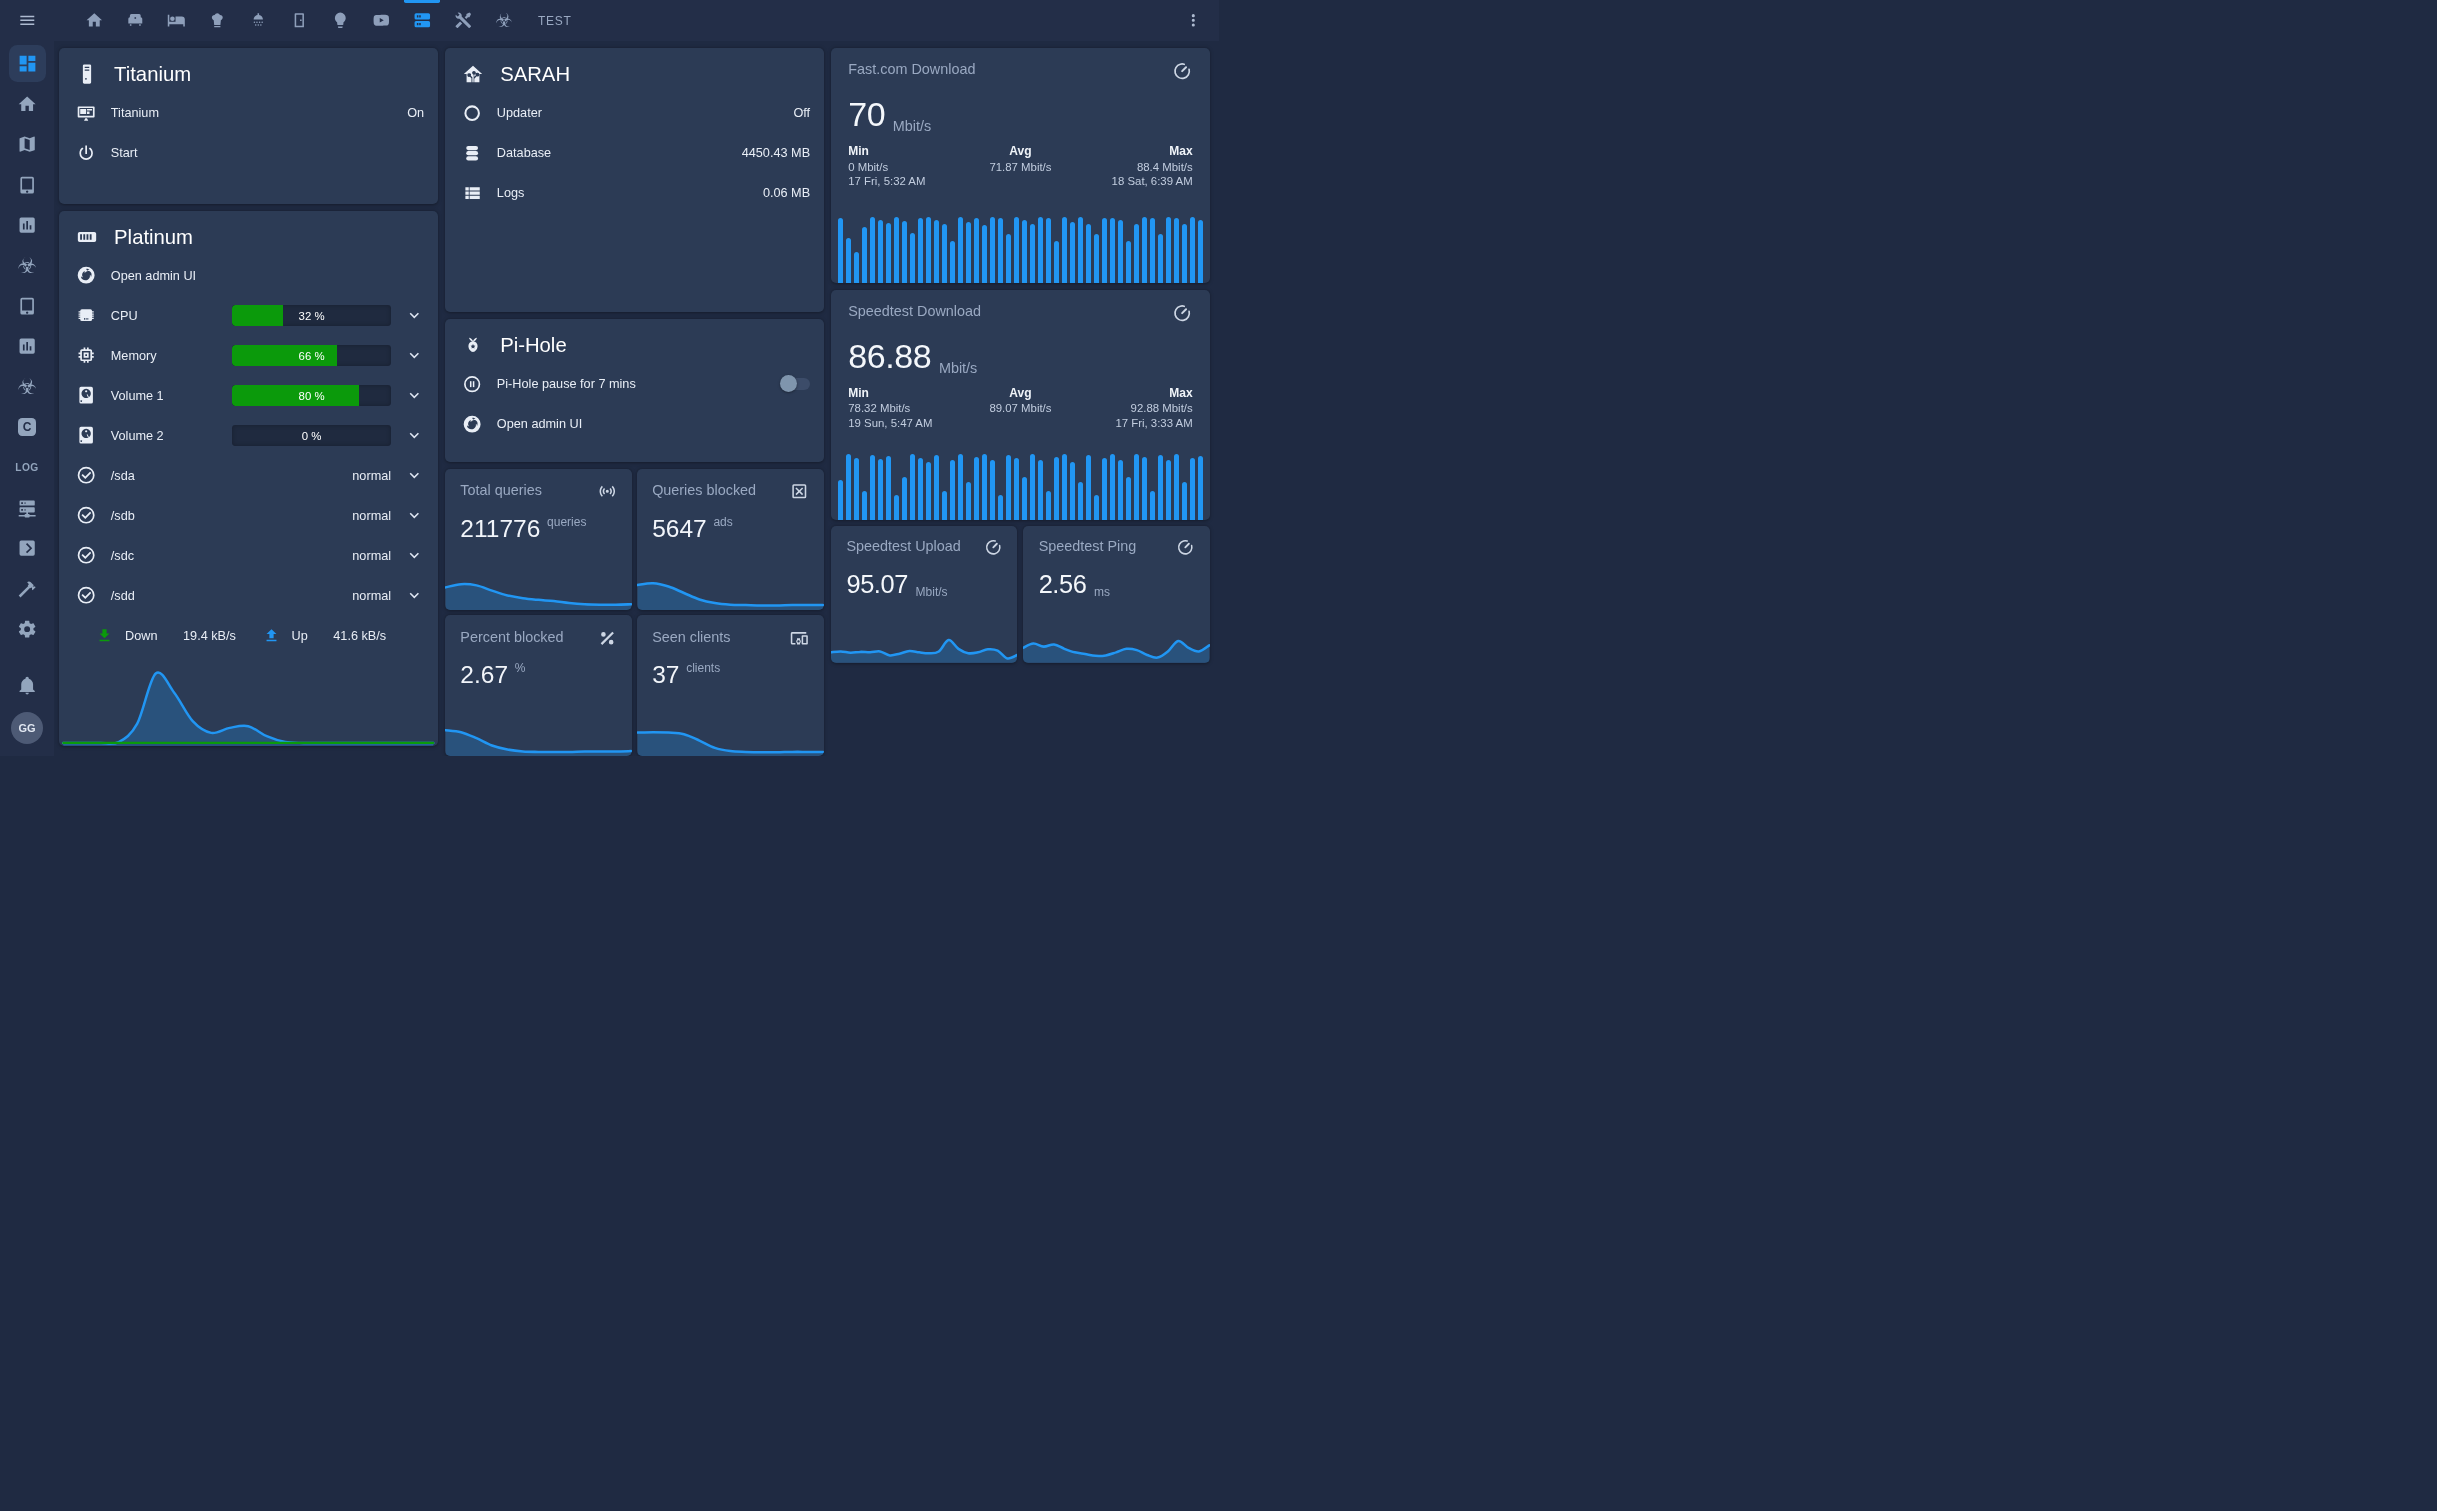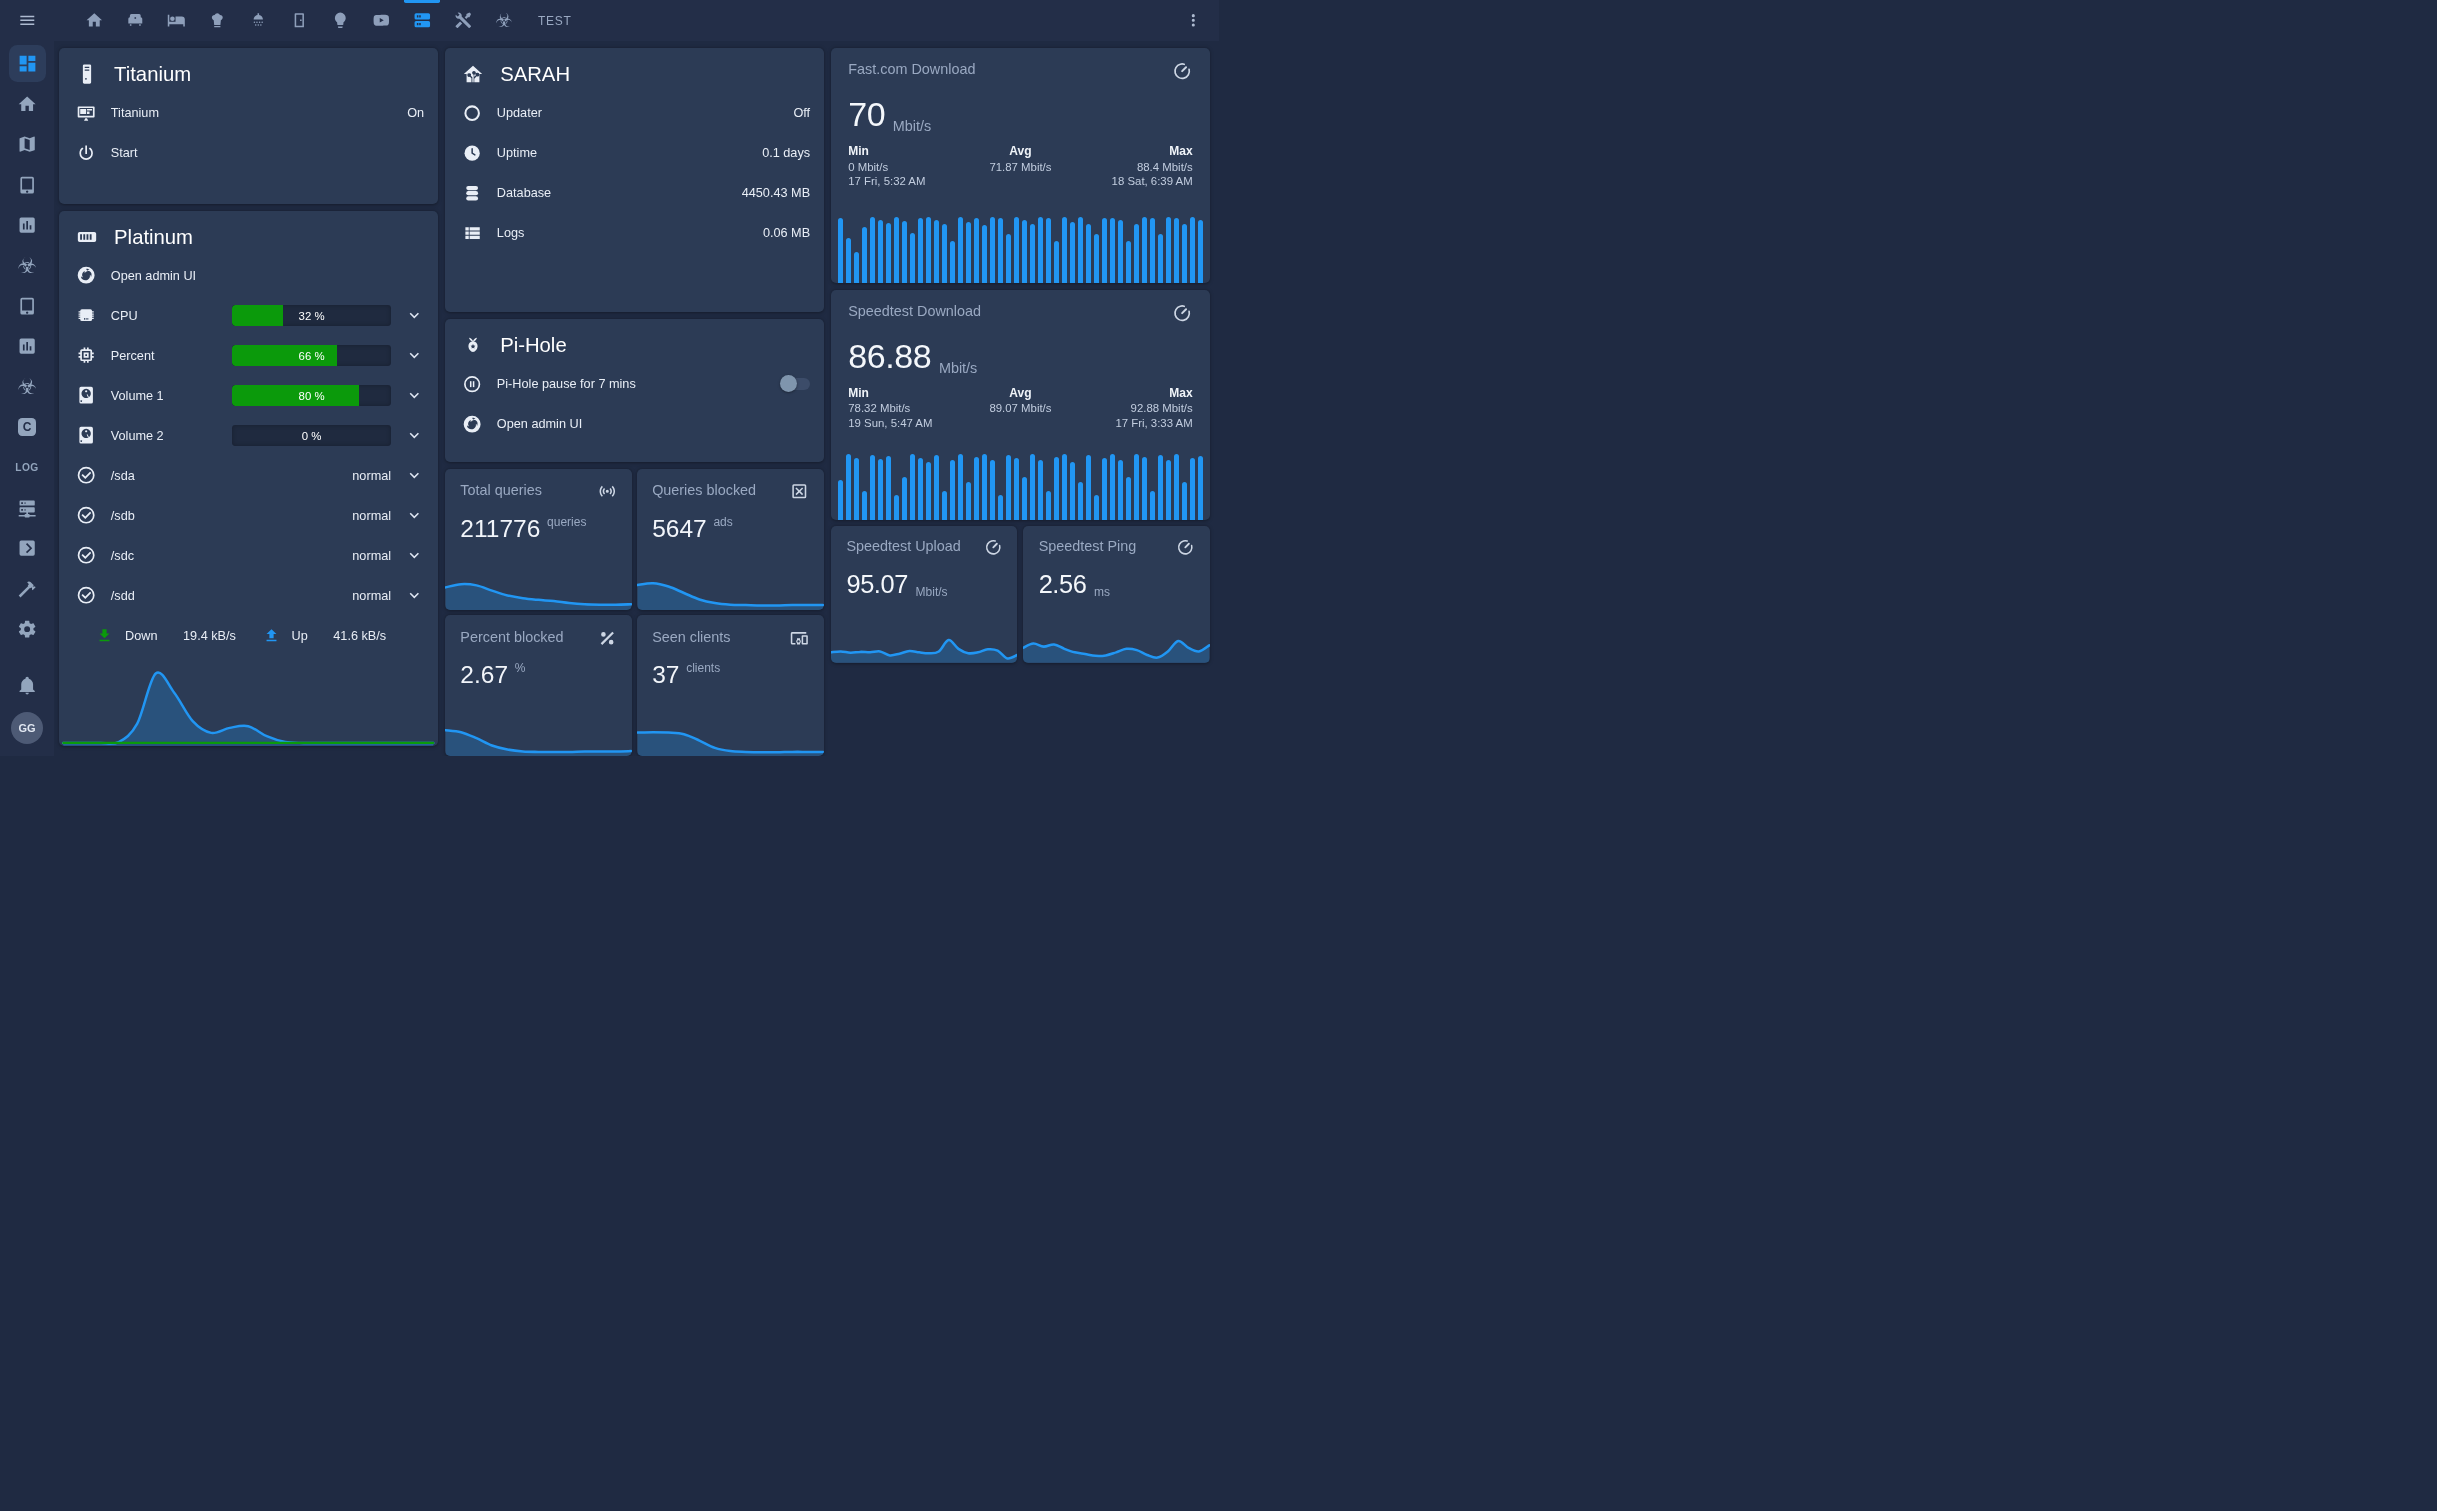--- a/index.html
+++ b/index.html
@@ -306,21 +306,21 @@
           <span class="meter-text">32 %</span>
         </div>
         <svg class="chev" width="18.6" height="18.6" viewBox="0 0 24 24">
             <path class="ic" d="M7.41,8.58L12,13.17L16.59,8.58L18,10L12,16L6,10L7.41,8.58Z"></path>
           </svg>
       </div>
       <div class="row">
         <svg class="ricon" width="20.3" height="20.3" viewBox="0 0 24 24">
             <path class="ic" d="M17,17H7V7H17M21,11V9H19V7C19,5.89 18.1,5 17,5H15V3H13V5H11V3H9V5H7C5.89,5 5,5.89 5,7V9H3V11H5V13H3V15H5V17A2,2 0 0,0 7,19H9V21H11V19H13V21H15V19H17A2,2 0 0,0 19,17V15H21V13H19V11M13,13H11V11H13M15,9H9V15H15V9Z"></path>
           </svg>
-        <span class="rlabel">Percent</span>
+        <span class="rlabel">Memory</span>
         <div class="meter">
           <div class="meter-fill" style="width: 66%;"></div>
           <span class="meter-text">66 %</span>
         </div>
         <svg class="chev" width="18.6" height="18.6" viewBox="0 0 24 24">
             <path class="ic" d="M7.41,8.58L12,13.17L16.59,8.58L18,10L12,16L6,10L7.41,8.58Z"></path>
           </svg>
       </div>
       <div class="row">
         <svg class="ricon" width="20.3" height="20.3" viewBox="0 0 24 24">
@@ -423,28 +423,20 @@
             <path class="ic" fill-rule="evenodd" d="M12,3L2,12H5V21H10.3V16.6L8.6,14.9A2,2 0 1,1 9.6,13.9L11.3,15.6V21H12.7V12.7A2,2 0 1,1 13.4,12.7V15.1L15,13.5A2,2 0 1,1 16,14.5L13.4,17.1V21H19V12H22L12,3Z"></path>
           </svg>
         <h2 class="card-title">SARAH</h2>
       </div>
       <div class="row">
         <svg class="ricon" width="20.3" height="20.3" viewBox="0 0 24 24">
             <circle cx="12" cy="12" r="8" fill="none" stroke="currentColor" stroke-width="2.4"></circle>
           </svg>
         <span class="rlabel">Updater</span>
         <span class="rvalue">Off</span>
-      </div>
-      <div class="row">
-        <svg class="ricon" width="20.3" height="20.3" viewBox="0 0 24 24">
-            <circle cx="12" cy="12" r="9" fill="currentColor"></circle>
-            <path d="M12,6.8V12L15.2,14" fill="none" stroke="#2c3b55" stroke-width="1.8" stroke-linecap="round"></path>
-          </svg>
-        <span class="rlabel">Uptime</span>
-        <span class="rvalue">0.1 days</span>
       </div>
       <div class="row">
         <svg class="ricon" width="20.3" height="20.3" viewBox="0 0 24 24">
             <rect class="ic" x="5" y="3.5" width="14" height="5" rx="2.5"></rect>
             <rect class="ic" x="5" y="9.6" width="14" height="5" rx="2.5"></rect>
             <rect class="ic" x="5" y="15.7" width="14" height="5" rx="2.5"></rect>
           </svg>
         <span class="rlabel">Database</span>
         <span class="rvalue">4450.43 MB</span>
       </div>

